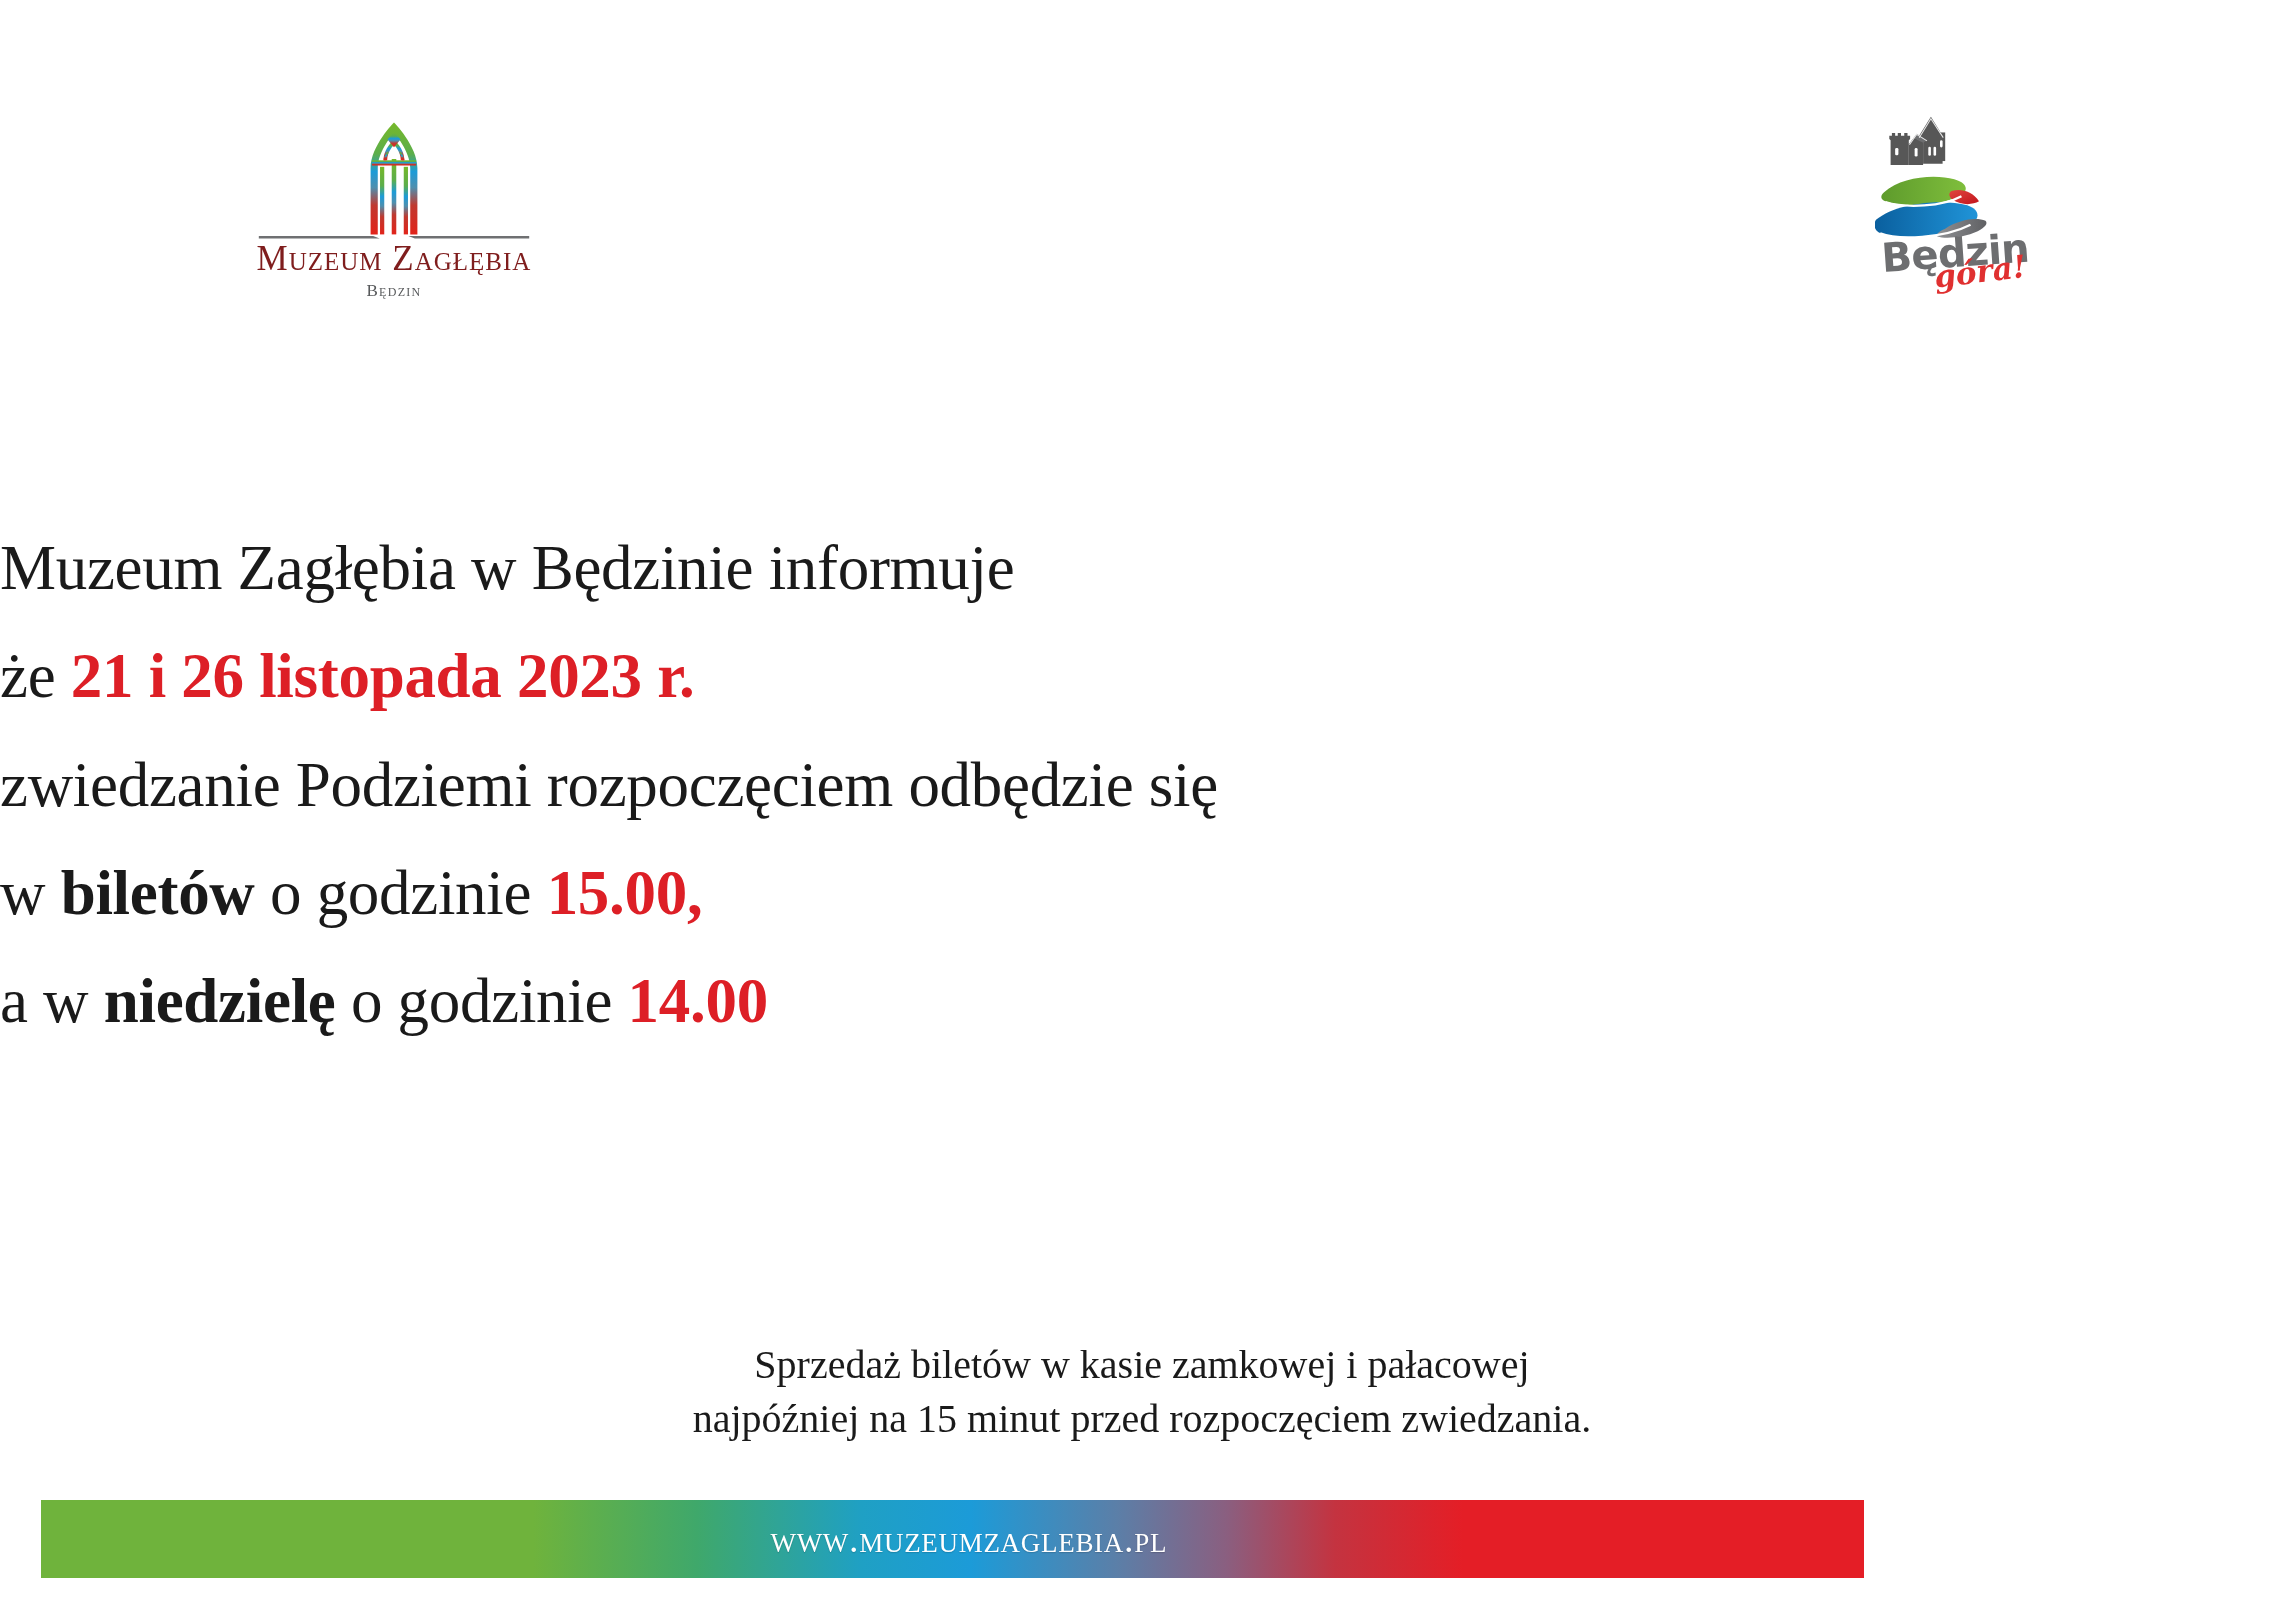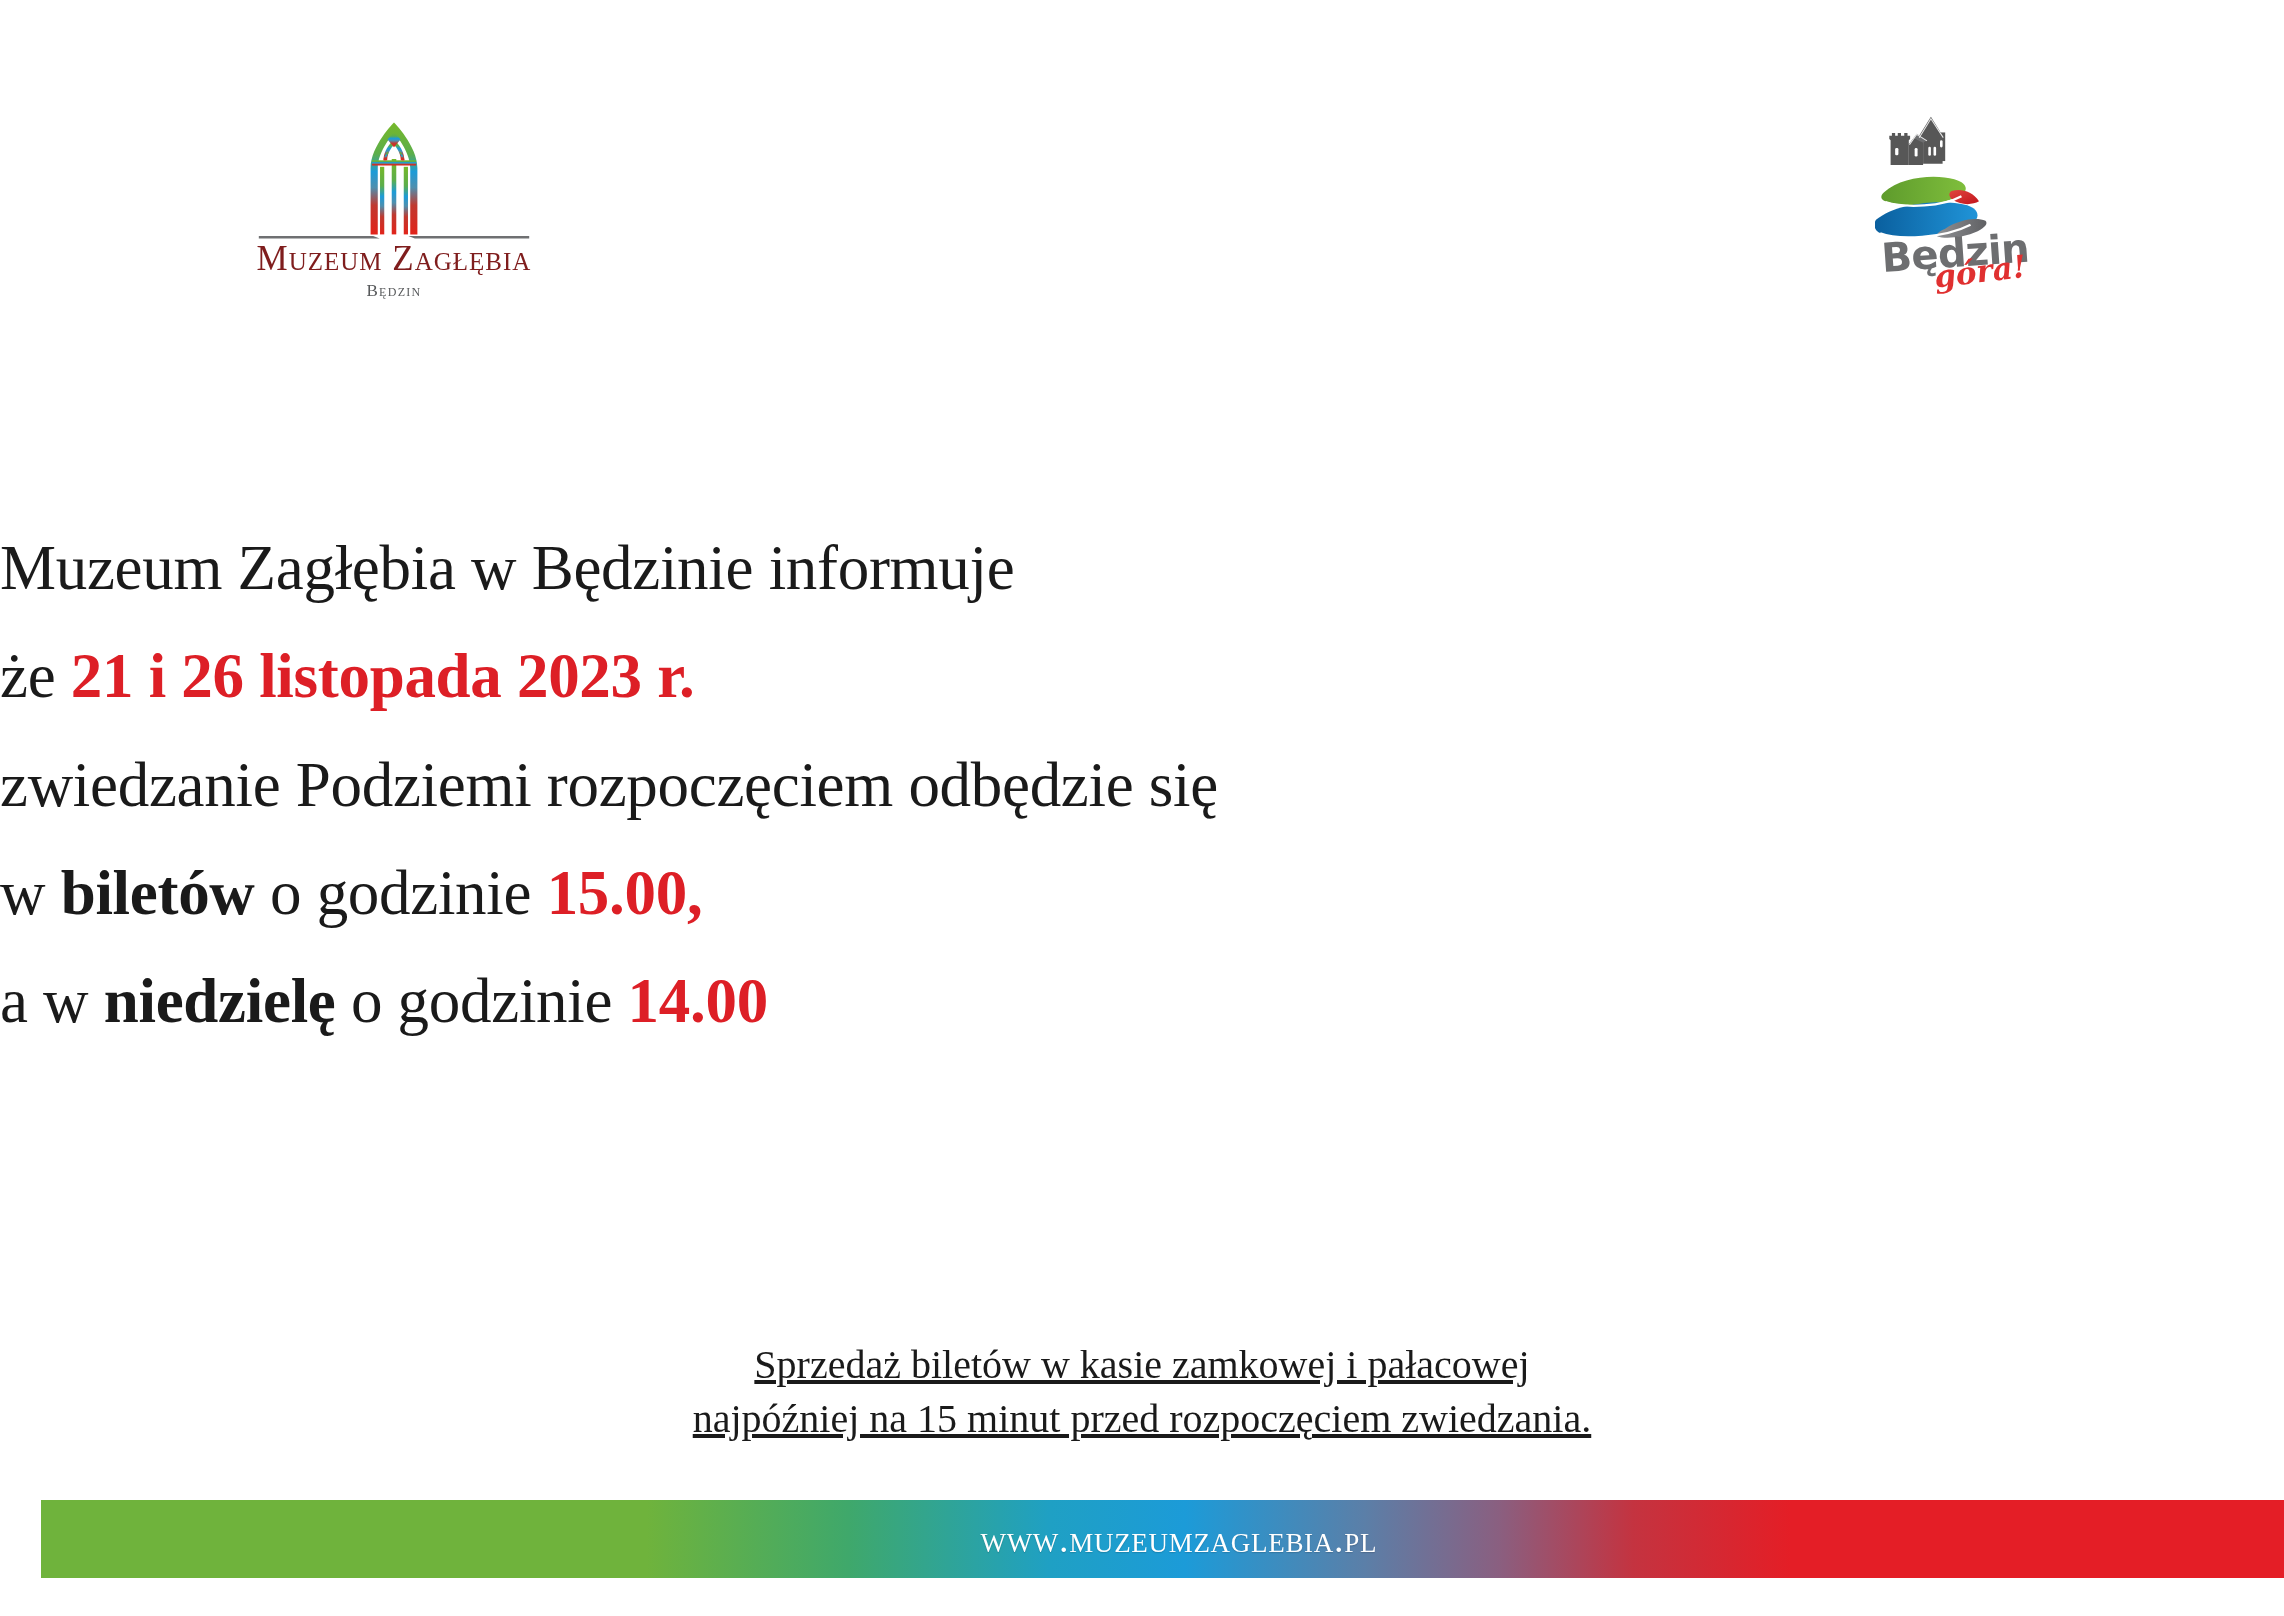--- a/index.html
+++ b/index.html
@@ -112,29 +112,28 @@
     width: 2284px;
     text-align: center;
   }
   #sales-note .nline {
     display: block;
     color: #1a1a1a;
     font-family: "Liberation Serif", serif;
     font-size: 40px;
     line-height: 1.35;
     white-space: nowrap;
-    text-decoration: underline;
   }
 
   
   #footer-bar {
     position: absolute;
     left: 41px;
     top: 1500px;
-    width: 2243px;
+    width: 1823px;
     height: 78px;
     background: linear-gradient(to right,
         #6fb33c 0%,
         #6fb33c 27%,
         #3fa86b 36%,
         #1fa0c4 45%,
         #1c9bd8 51%,
         #5b7fa8 59%,
         #8a5f80 65%,
         #c43340 71%,

